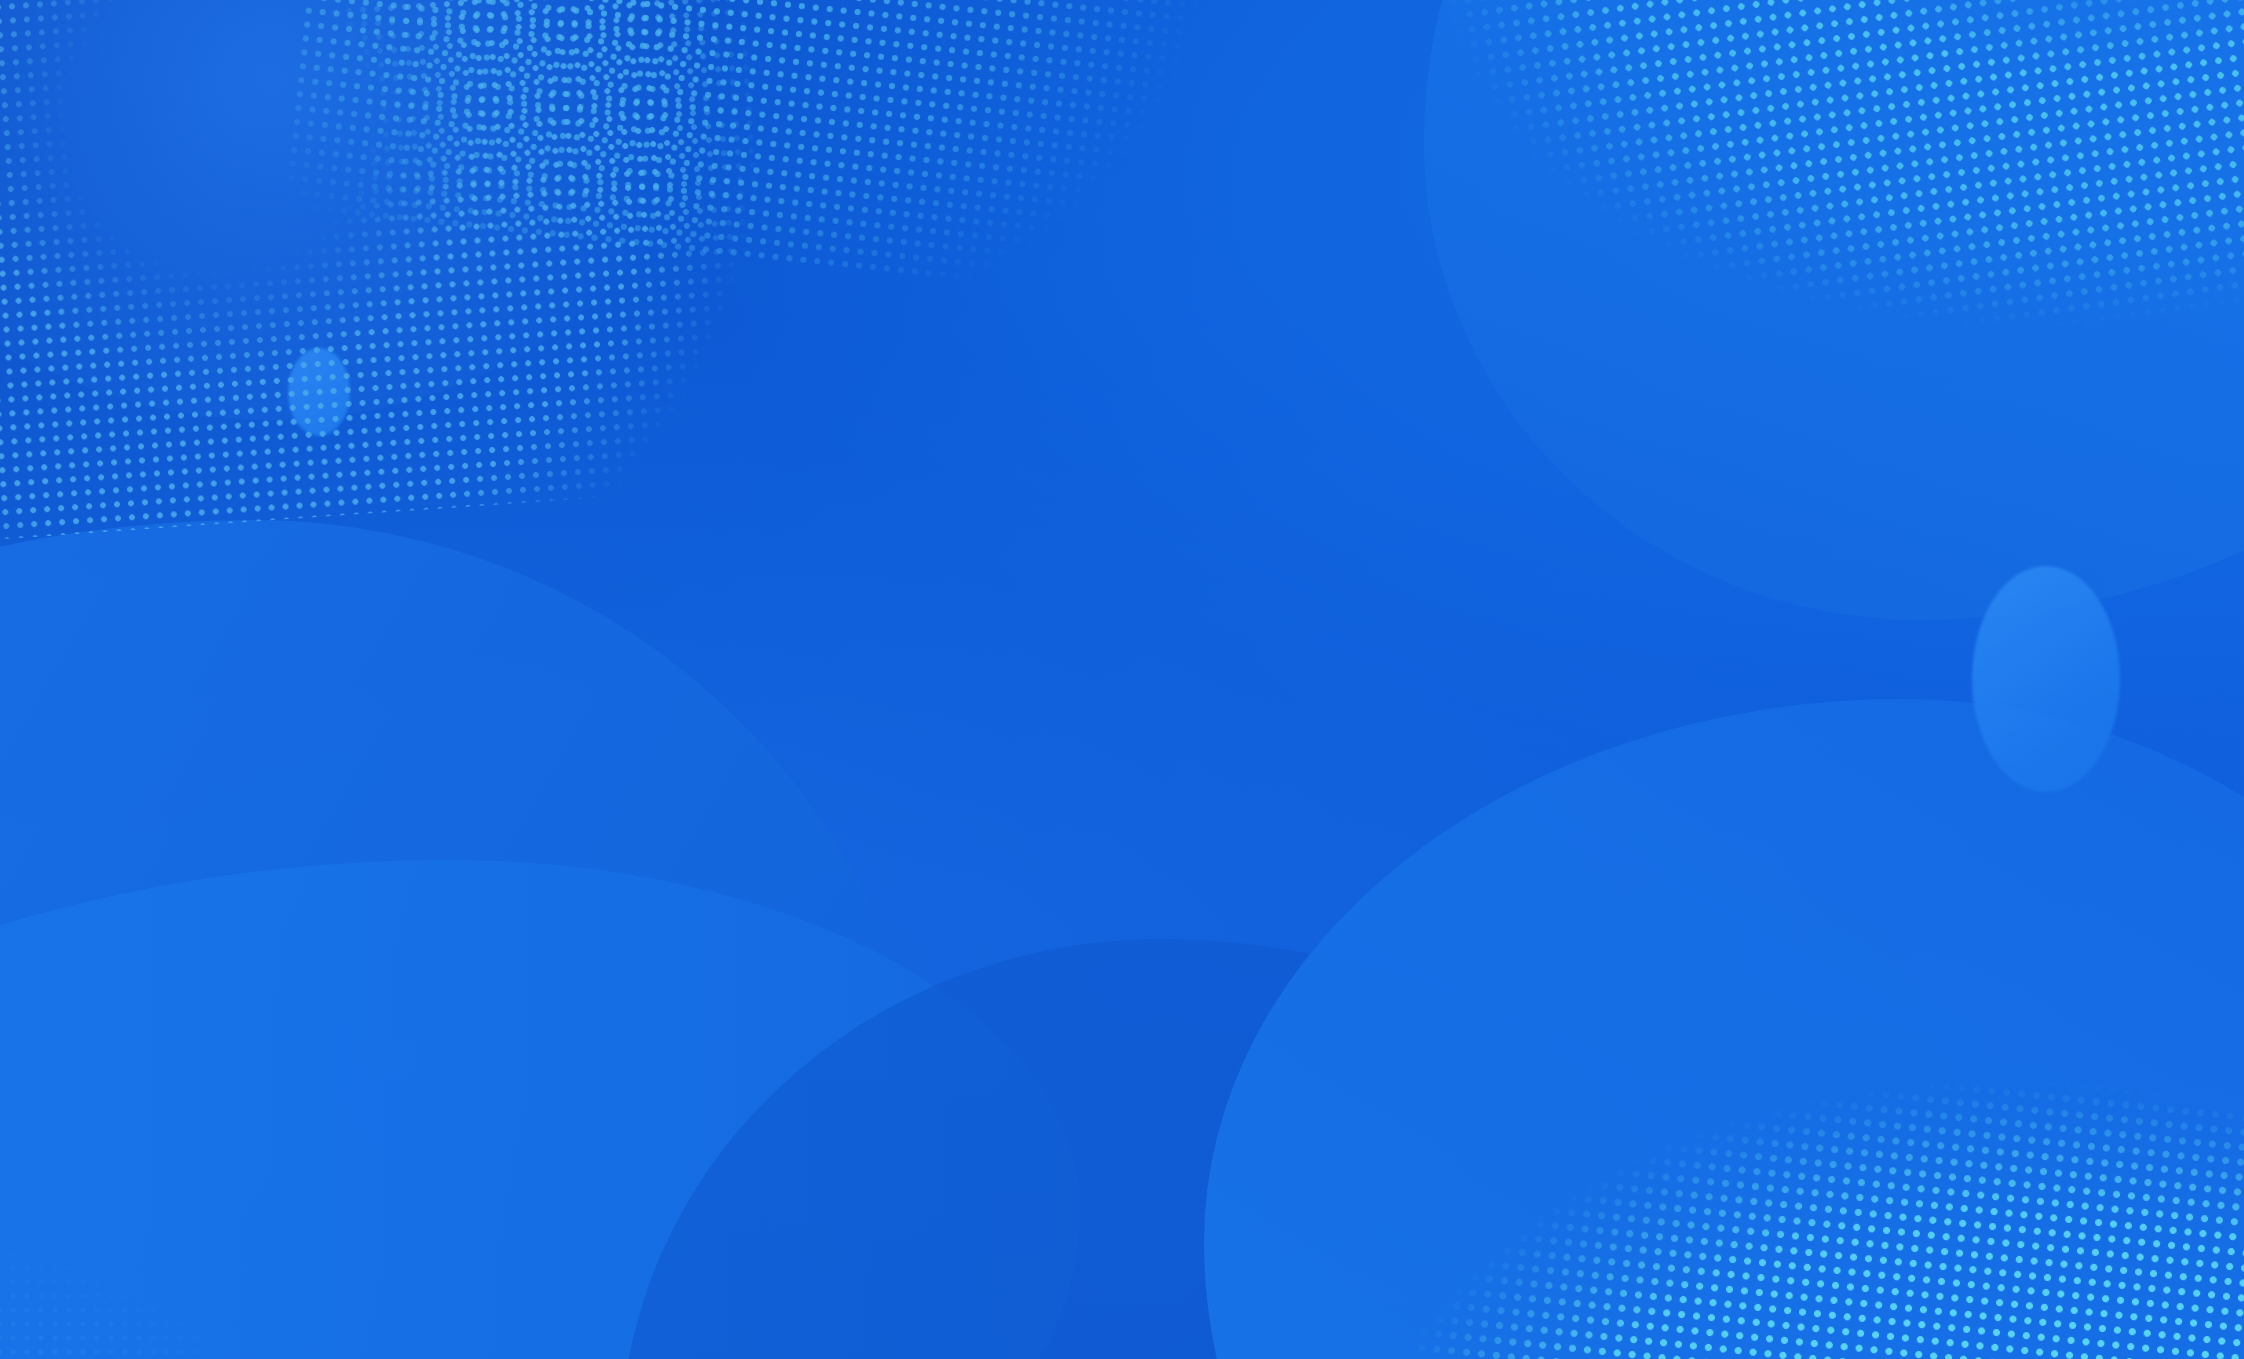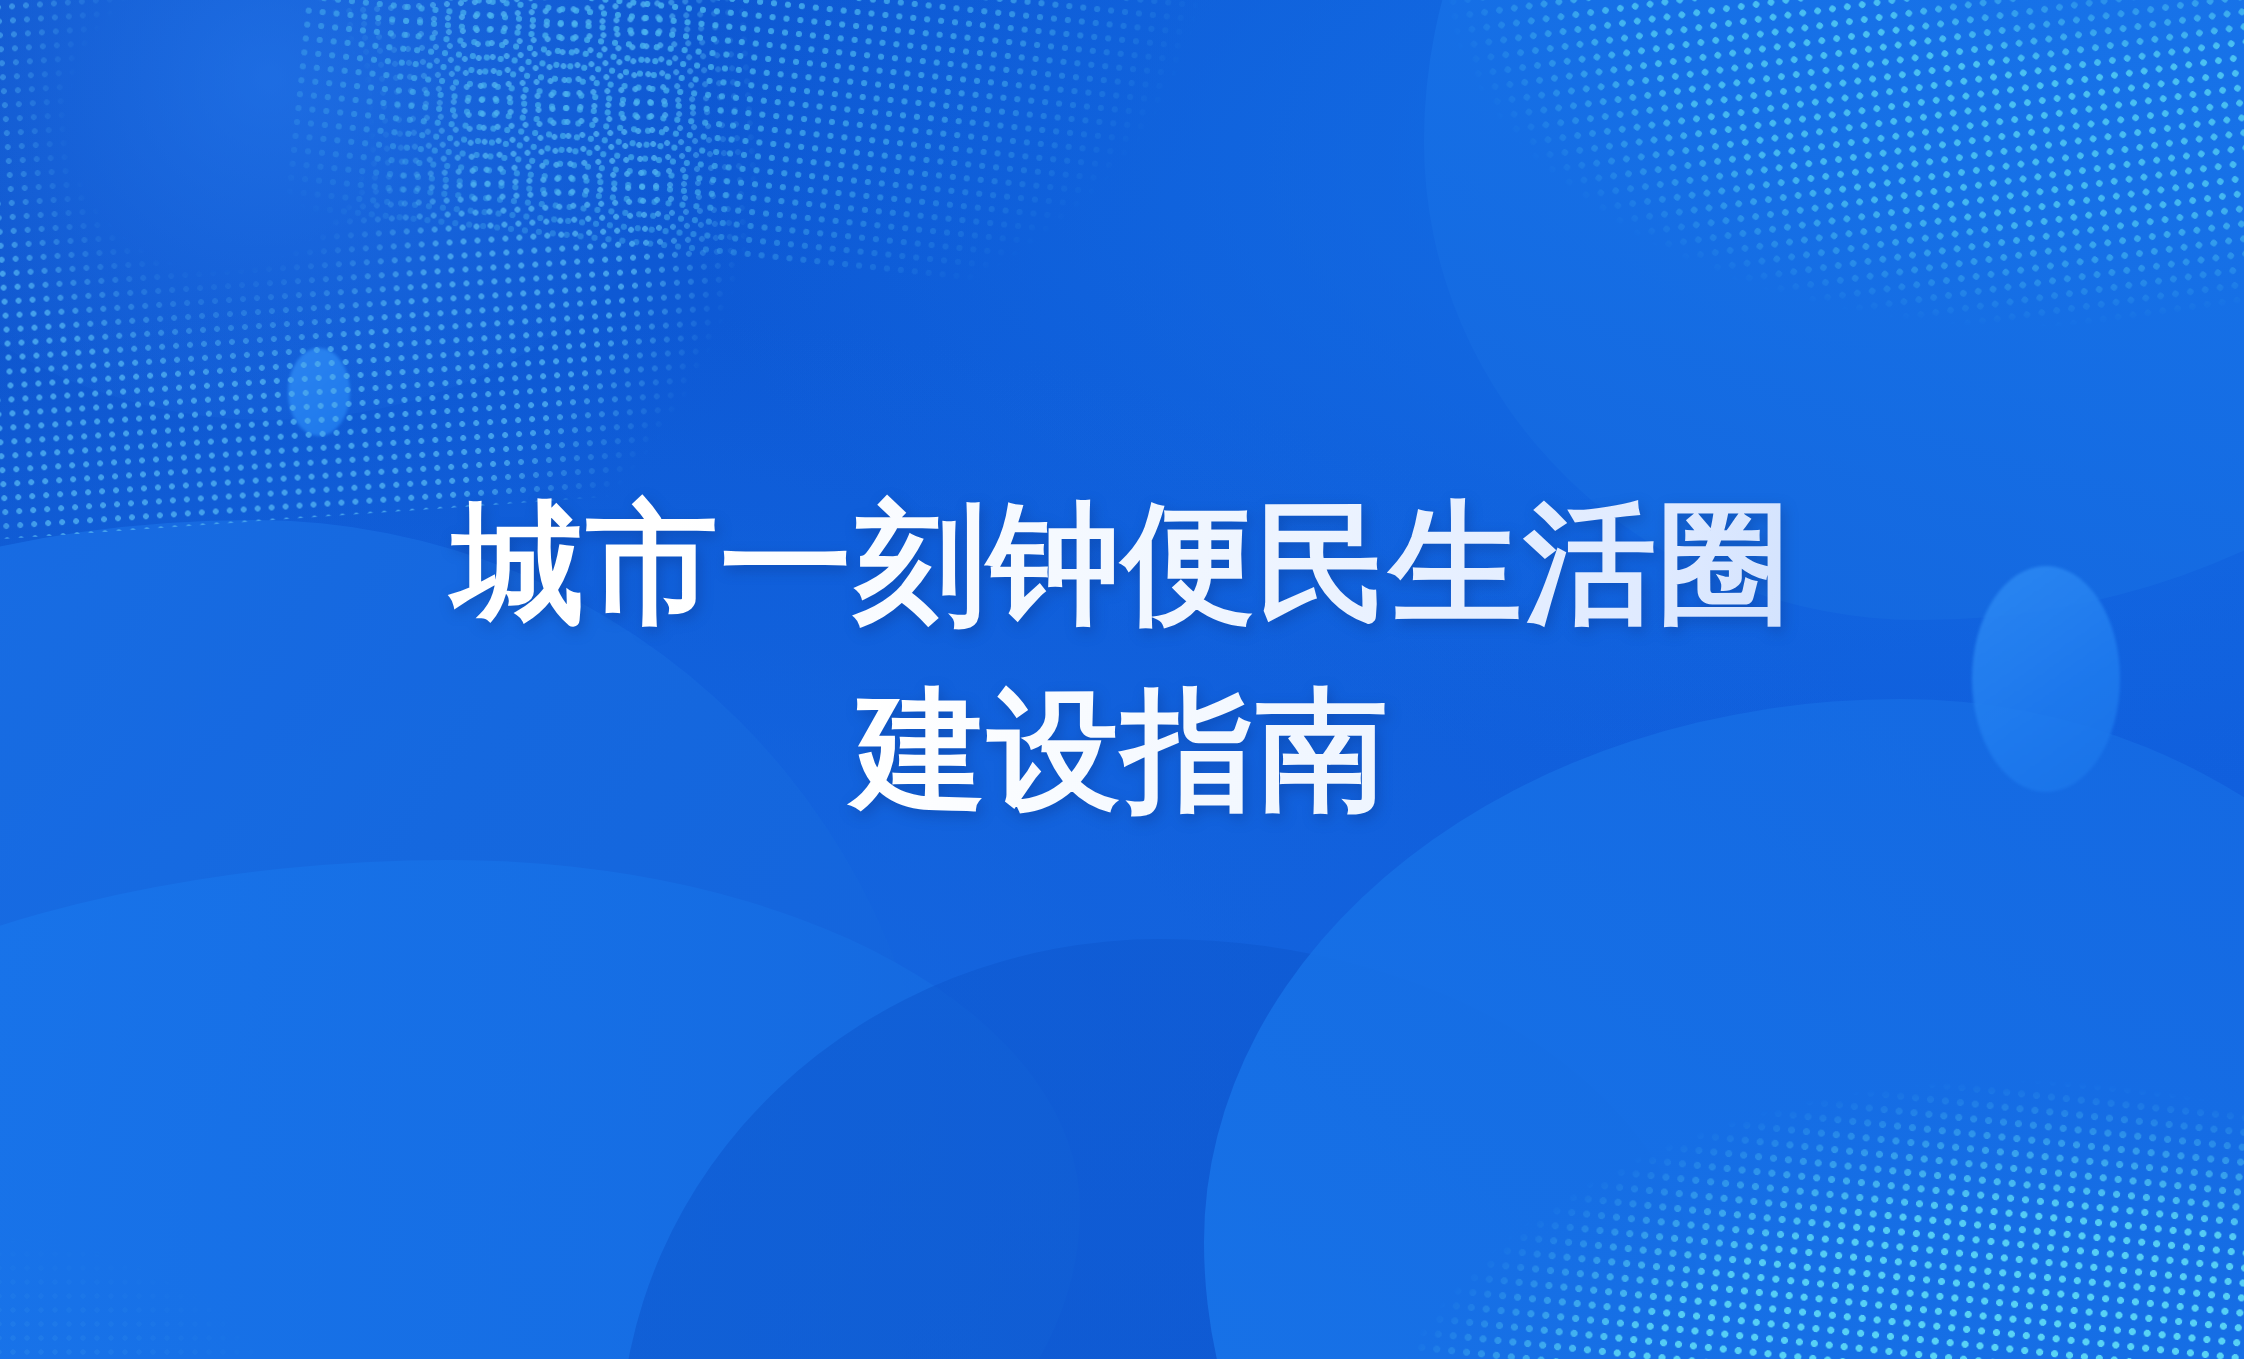--- a/index.html
+++ b/index.html
@@ -244,18 +244,14 @@
 
   <div class="ellipse ellipse-small-left"></div>
   <div class="ellipse ellipse-right"></div>
 
   <div class="dots dots-topleft"></div>
   <div class="dots dots-topmid"></div>
   <div class="dots dots-topright"></div>
   <div class="dots dots-bottomright"></div>
   <div class="dots dots-bottomleft"></div>
 
-  <div class="title-wrap">
-    <span class="title-line title-line-1">城市一刻钟便民生活圈</span>
-    <span class="title-line title-line-2">建设指南</span>
-  </div>
 
 </div>
 
 </body></html>

